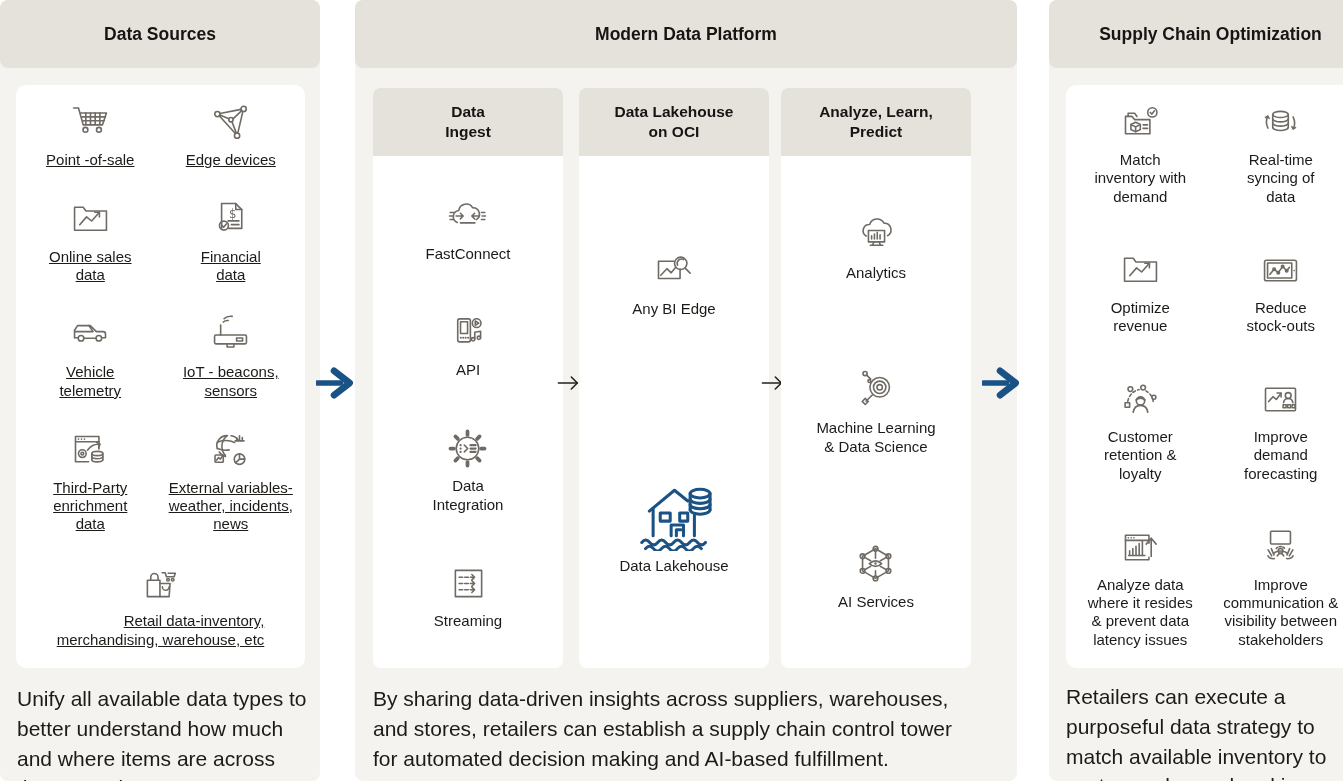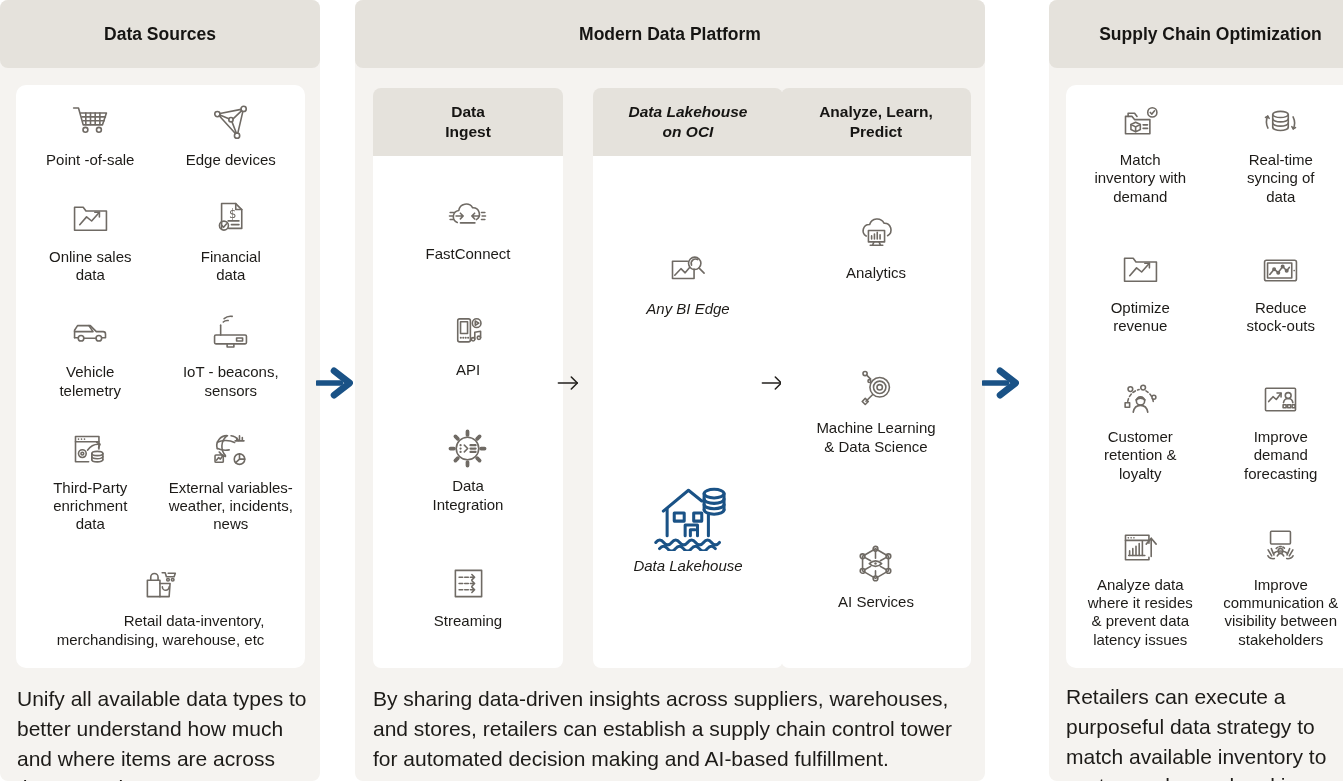--- a/index.html
+++ b/index.html
@@ -1,37 +1,37 @@
 <!DOCTYPE html>
 <html><head>
 <meta charset="utf-8">
 <style>
   html,body{margin:0;padding:0;background:#ffffff;}
   #page{position:relative;width:1343px;height:781px;background:#ffffff;overflow:hidden;
         font-family:"Liberation Sans",sans-serif;color:#1d1b18;}
   .panel{position:absolute;top:0;height:781px;background:#f5f3f0;border-radius:8px;}
   .panel-left{left:0;width:320px;}
-  .panel-mid{left:355px;width:630px;}
+  .panel-mid{left:355px;width:630px;padding-left:32px;}
   .panel-right{left:1020px;width:323px;margin-left:29px;}
   .panel-header{position:absolute;left:0;right:0;top:0;height:68px;background:#e5e2dc;border-radius:8px;
         display:flex;align-items:center;justify-content:center;font-size:17.5px;font-weight:700;color:#161513;text-align:center;}
   .card{position:absolute;background:#ffffff;border-radius:10px;}
-  .card-left{left:16px;top:85px;width:289px;height:583px;}
+  .card-left{left:16px;top:85px;width:289px;height:583px;text-decoration:underline;}
   .card-right{left:17px;top:85px;width:289px;height:583px;}
   .grid{display:grid;grid-template-columns:1fr 1fr;align-content:space-between;justify-items:center;
         height:100%;box-sizing:border-box;padding:15px 4px 19px;}
   .span-last .item:last-child{grid-column:1 / -1;text-align:right;}
   .item{display:flex;flex-direction:column;align-items:center;text-align:center;gap:6px;
         font-size:15px;line-height:1.22;color:#1d1b18;white-space:pre-line;}
   .icon{width:45px;height:45px;color:#6f6a64;display:block;}
   .icon svg{width:100%;height:100%;display:block;}
   .item.accent .icon{width:88px;height:74px;color:#1a5286;}
   .subcol{position:absolute;top:88px;width:190px;height:580px;}
   .subcol1{left:18px;}
-  .subcol2{left:238px;font-style:italic;}
+  .subcol2{left:224px;}
   .subcol3{left:426px;}
   .subcol-header{height:68px;background:#e5e2dc;border-radius:8px 8px 0 0;display:flex;align-items:center;
         justify-content:center;text-align:center;font-weight:700;font-size:15.5px;line-height:1.3;
         white-space:pre-line;color:#161513;}
   .subcol-body{position:absolute;top:68px;left:0;right:0;bottom:0;background:#ffffff;border-radius:0 0 8px 8px;
         display:flex;flex-direction:column;justify-content:space-around;align-items:center;
         padding:14px 6px;box-sizing:border-box;}
   .footer{position:absolute;font-size:21px;line-height:1.42;color:#1d1b18;}
   .footer-left{left:17px;top:684px;width:292px;}
   .footer-mid{left:18px;top:684px;width:596px;}

